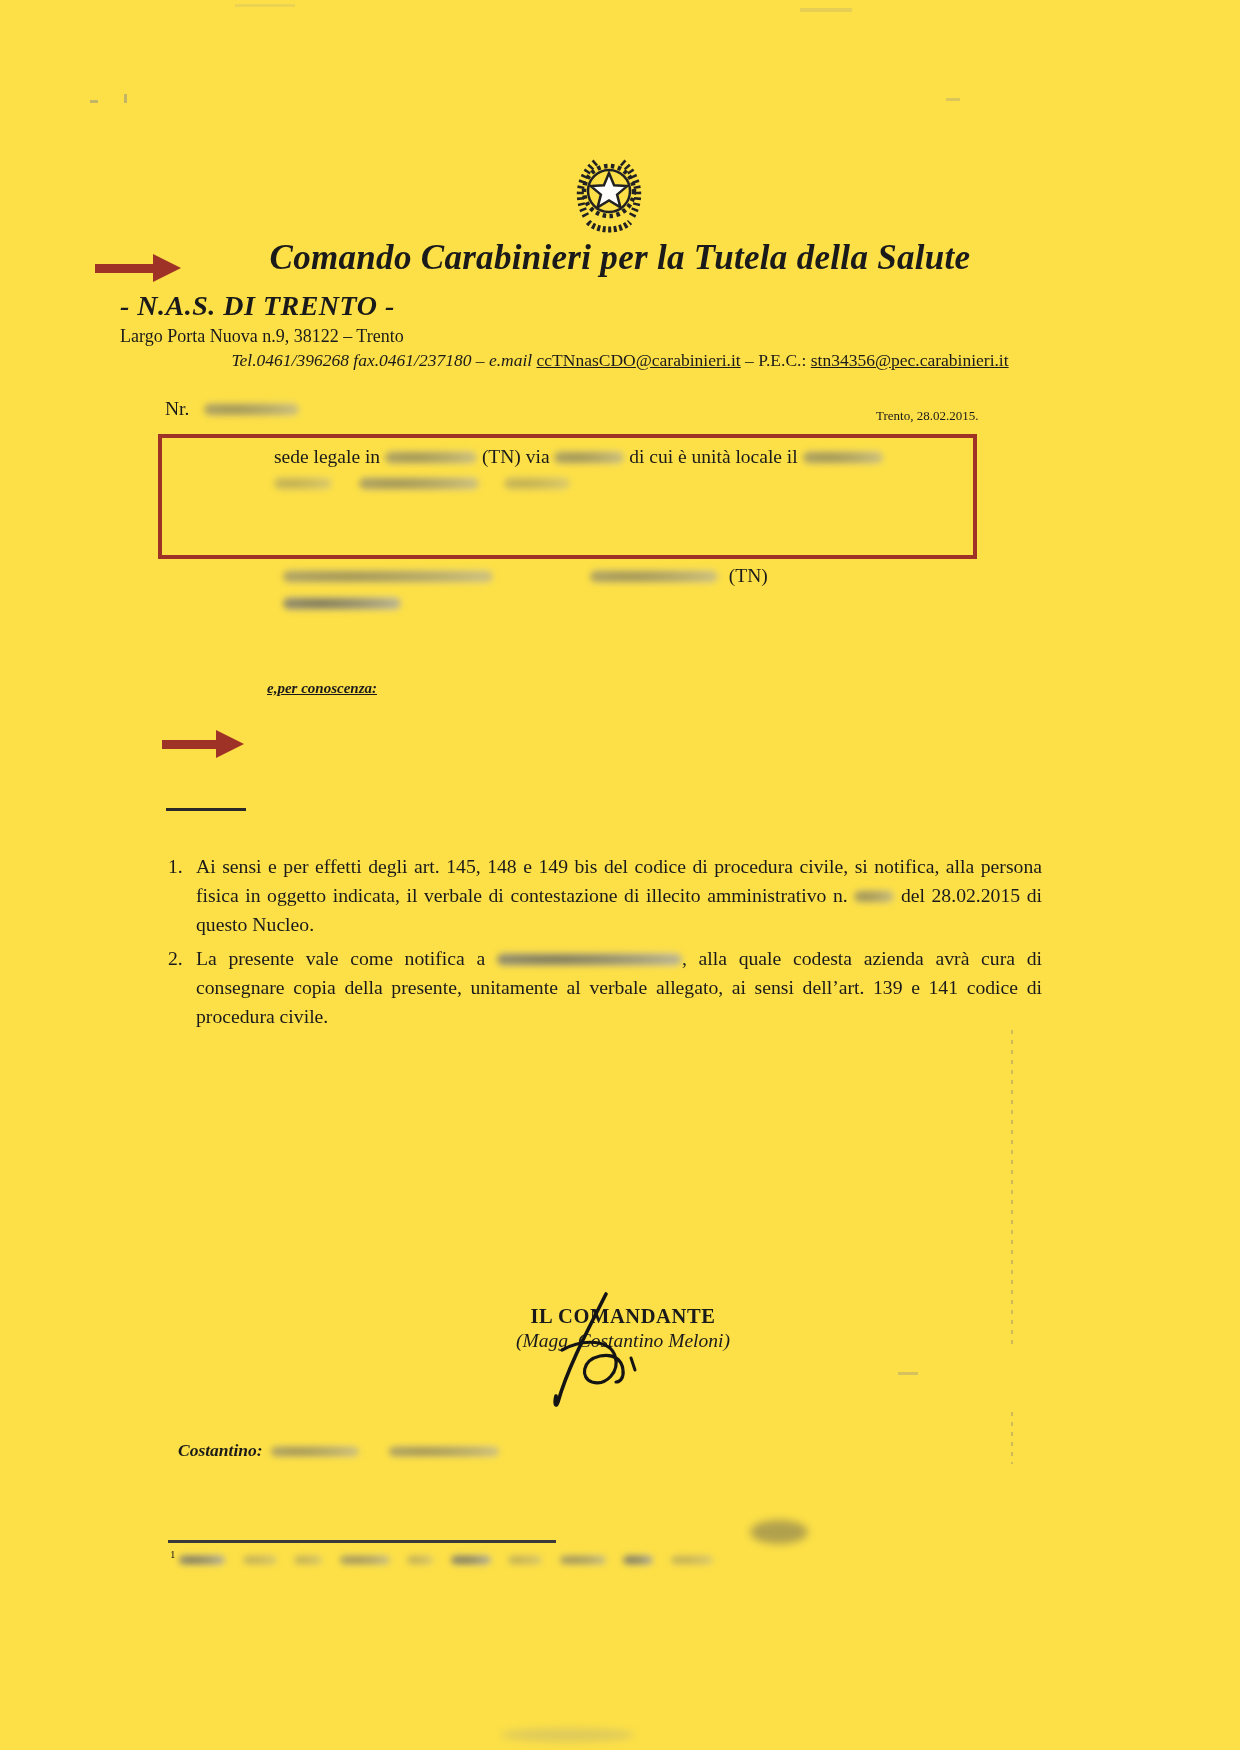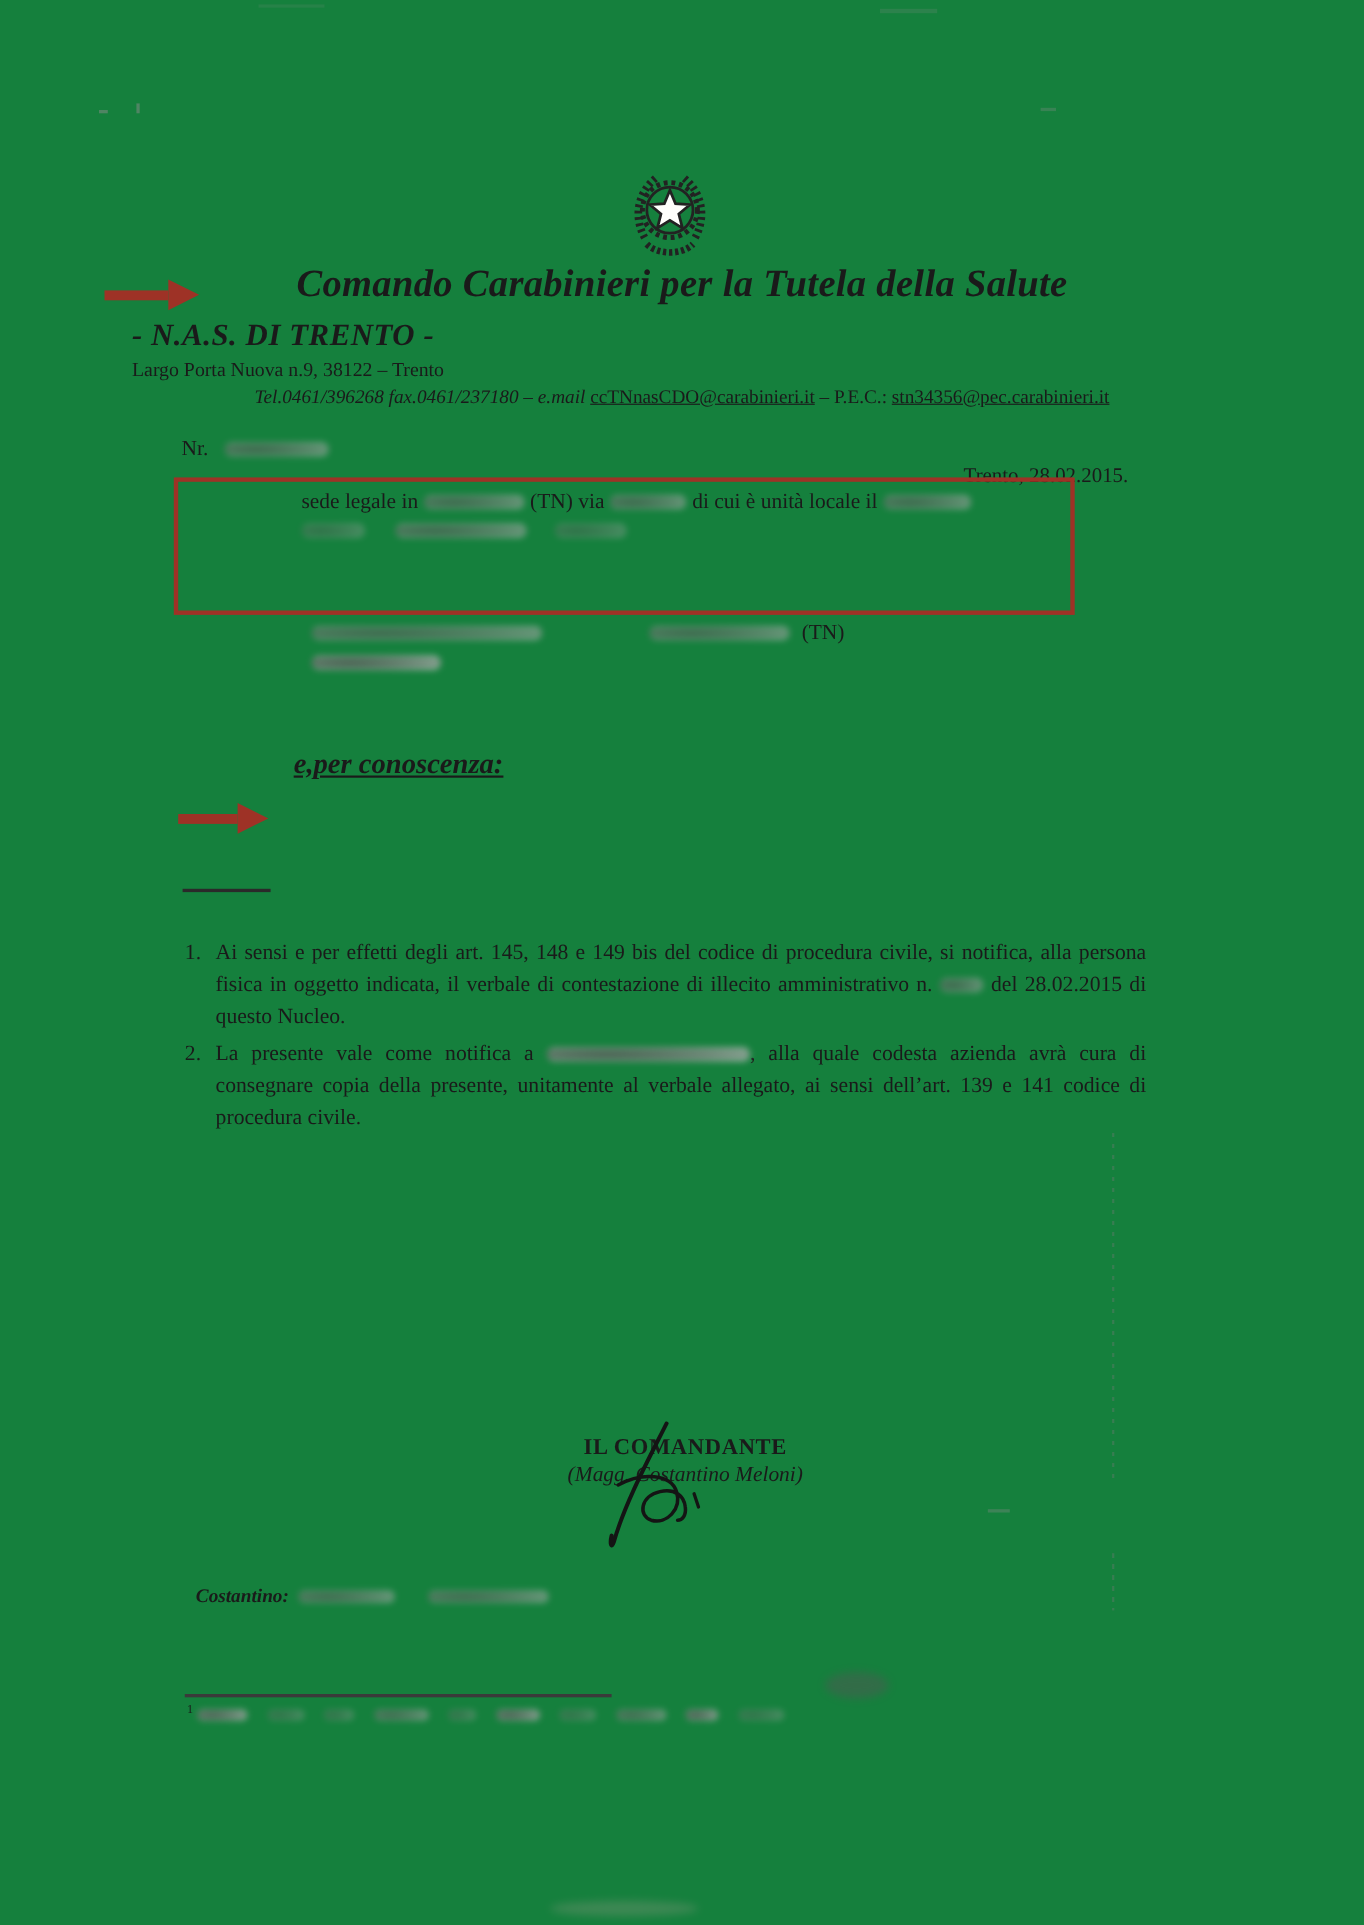--- a/index.html
+++ b/index.html
@@ -1,18 +1,18 @@
 <!DOCTYPE html>
 <html style="--accent: #9e3226;"><head>
 <meta charset="utf-8">
 <style>
   html,body{margin:0;padding:0;background:#e8e8e6;}
   .page{
     position:relative; width:1240px; height:1750px; margin:0 auto;
-    background:#15803d; overflow:hidden; color:#1a1a1a;
+    background:#fde047; overflow:hidden; color:#1a1a1a;
     font-family:"Liberation Serif", serif;
   }
   .abs{position:absolute;}
   
   .emblem{left:570px; top:150px; width:78px; height:92px;}
   .org-title{
     left:120px; top:238px; width:1000px; text-align:center;
     font-size:35px; font-weight:700; font-style:italic; letter-spacing:.3px;
     white-space:nowrap;
   }
@@ -43,34 +43,34 @@
   
   .rd{
     display:inline-block; height:13px; border-radius:8px; vertical-align:-1px;
     background:radial-gradient(ellipse at 30% 50%, #4a4a4a 0%, #8a8a8a 55%, #cfcfcf 100%);
     opacity:.55; filter:blur(3px);
   }
   .rd.lt{opacity:.35;}
   .rd.dk{opacity:.75;}
   
   .nr-line{left:165px; top:398px; font-size:19.5px;}
-  .place-date{left:876px; top:422px; font-size:19px;}
+  .place-date{left:876px; top:408px; font-size:13px;}
   
   .subject-box{
     left:158px; top:434px; width:789px; height:107px;
     border:4.5px solid var(--accent,#9e3226);
     padding:6px 10px 4px 12px; font-size:19.5px; line-height:26px;
   }
   .subject-box .ind{padding-left:100px;}
   
   .recipient-1{left:283px; top:565px; width:620px; font-size:19.5px;}
   .recipient-1 .tn{margin-left:6px;}
   .recipient-2{left:283px; top:595px; width:300px;}
   .cc-heading{
-    left:267px; top:680px; font-size:26px; font-style:italic; font-weight:700;
+    left:267px; top:680px; font-size:15px; font-style:italic; font-weight:700;
     text-decoration:underline;
   }
   .cc-line{left:267px; top:730px; font-size:20px; letter-spacing:.3px;}
   .cc-line .gap{display:inline-block; width:55px;}
   
   .sep-short{left:166px; top:808px; width:80px; height:3px; background:#2a2a2a;}
   .footnote-sep{left:168px; top:1540px; width:388px; height:2.5px; background:#3a3a3a;}
   
   .li{left:168px; width:874px; display:flex; font-size:19.7px; line-height:29px;}
   .li .num{flex:0 0 28px;}

